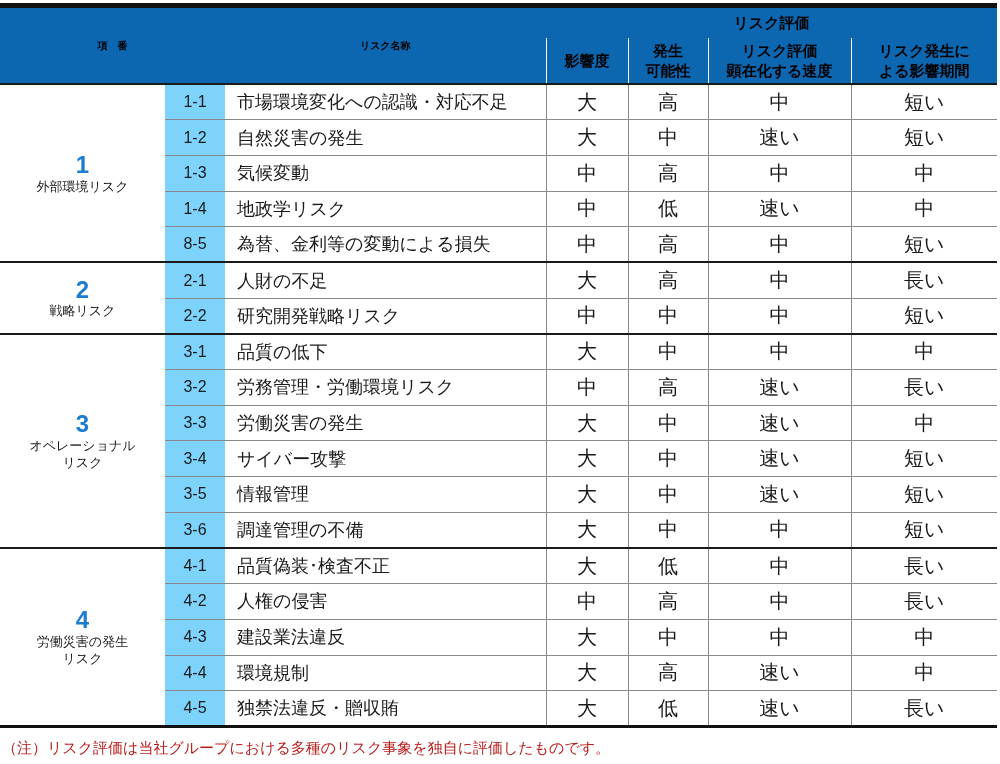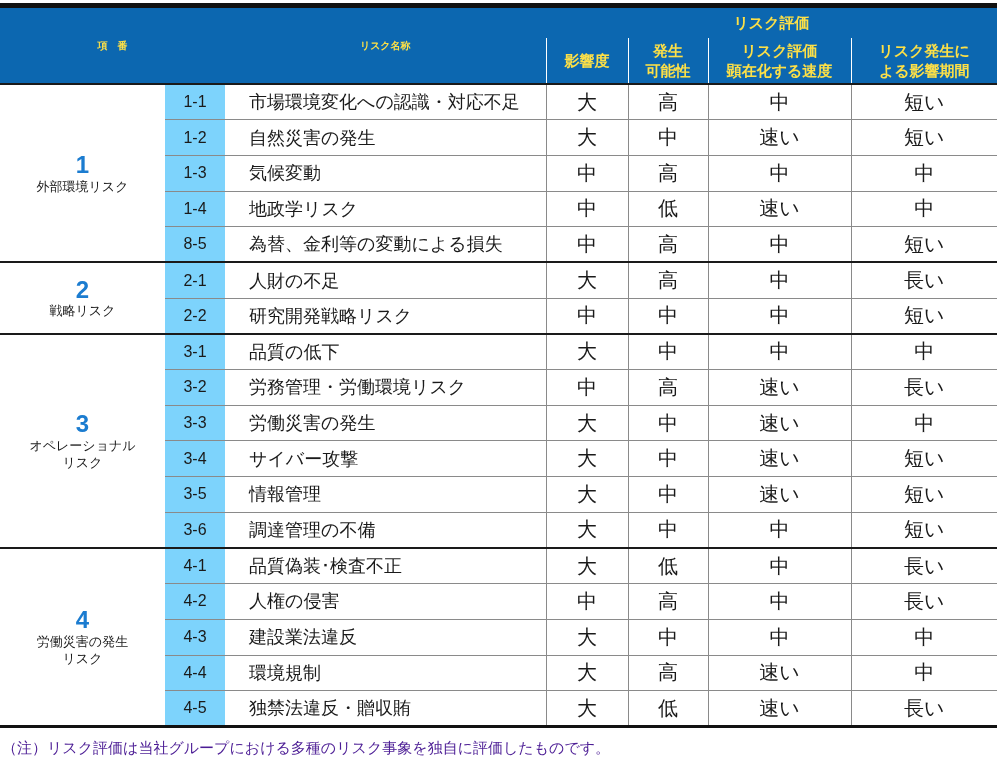--- a/index.html
+++ b/index.html
@@ -16,21 +16,21 @@
   table.risk-table {
     border-collapse: collapse;
     table-layout: fixed;
     width: 997px;
     border-bottom: 3px solid #111111;
   }
 
   
   thead th {
     background: #0c67b0;
-    color: #fde047;
+    color: #000000;
     font-weight: 600;
     padding: 0;
     vertical-align: middle;
     text-align: center;
   }
   thead { border-bottom: 2px solid #1a1a1a; }
   tr.hrow1 { height: 30px; }
   tr.hrow2 { height: 46px; }
   .h-item, .h-name { font-size: 10px; }
   .h-eval { font-size: 15px; }
@@ -61,36 +61,36 @@
   }
   .cat-name { font-size: 13px; line-height: 1.3; }
 
   td { padding: 0; }
   td.num {
     background: #7dd3fc;
     text-align: center;
     font-size: 16px;
   }
   td.name {
-    padding-left: 24px;
+    padding-left: 12px;
     font-size: 18px;
     white-space: nowrap;
     overflow: hidden;
   }
   td.val {
     text-align: center;
     font-size: 20px;
     border-left: 1px solid #8a8a8a;
   }
 
   
   .footnote {
     margin: 11px 0 0 2px;
     font-size: 15px;
-    color: #4c1d95;
+    color: #b91c1c;
   }
 </style>
 </head>
 <body>
 
 <div class="page">
   <div class="topbar"></div>
 
   <table class="risk-table">
     <colgroup>

